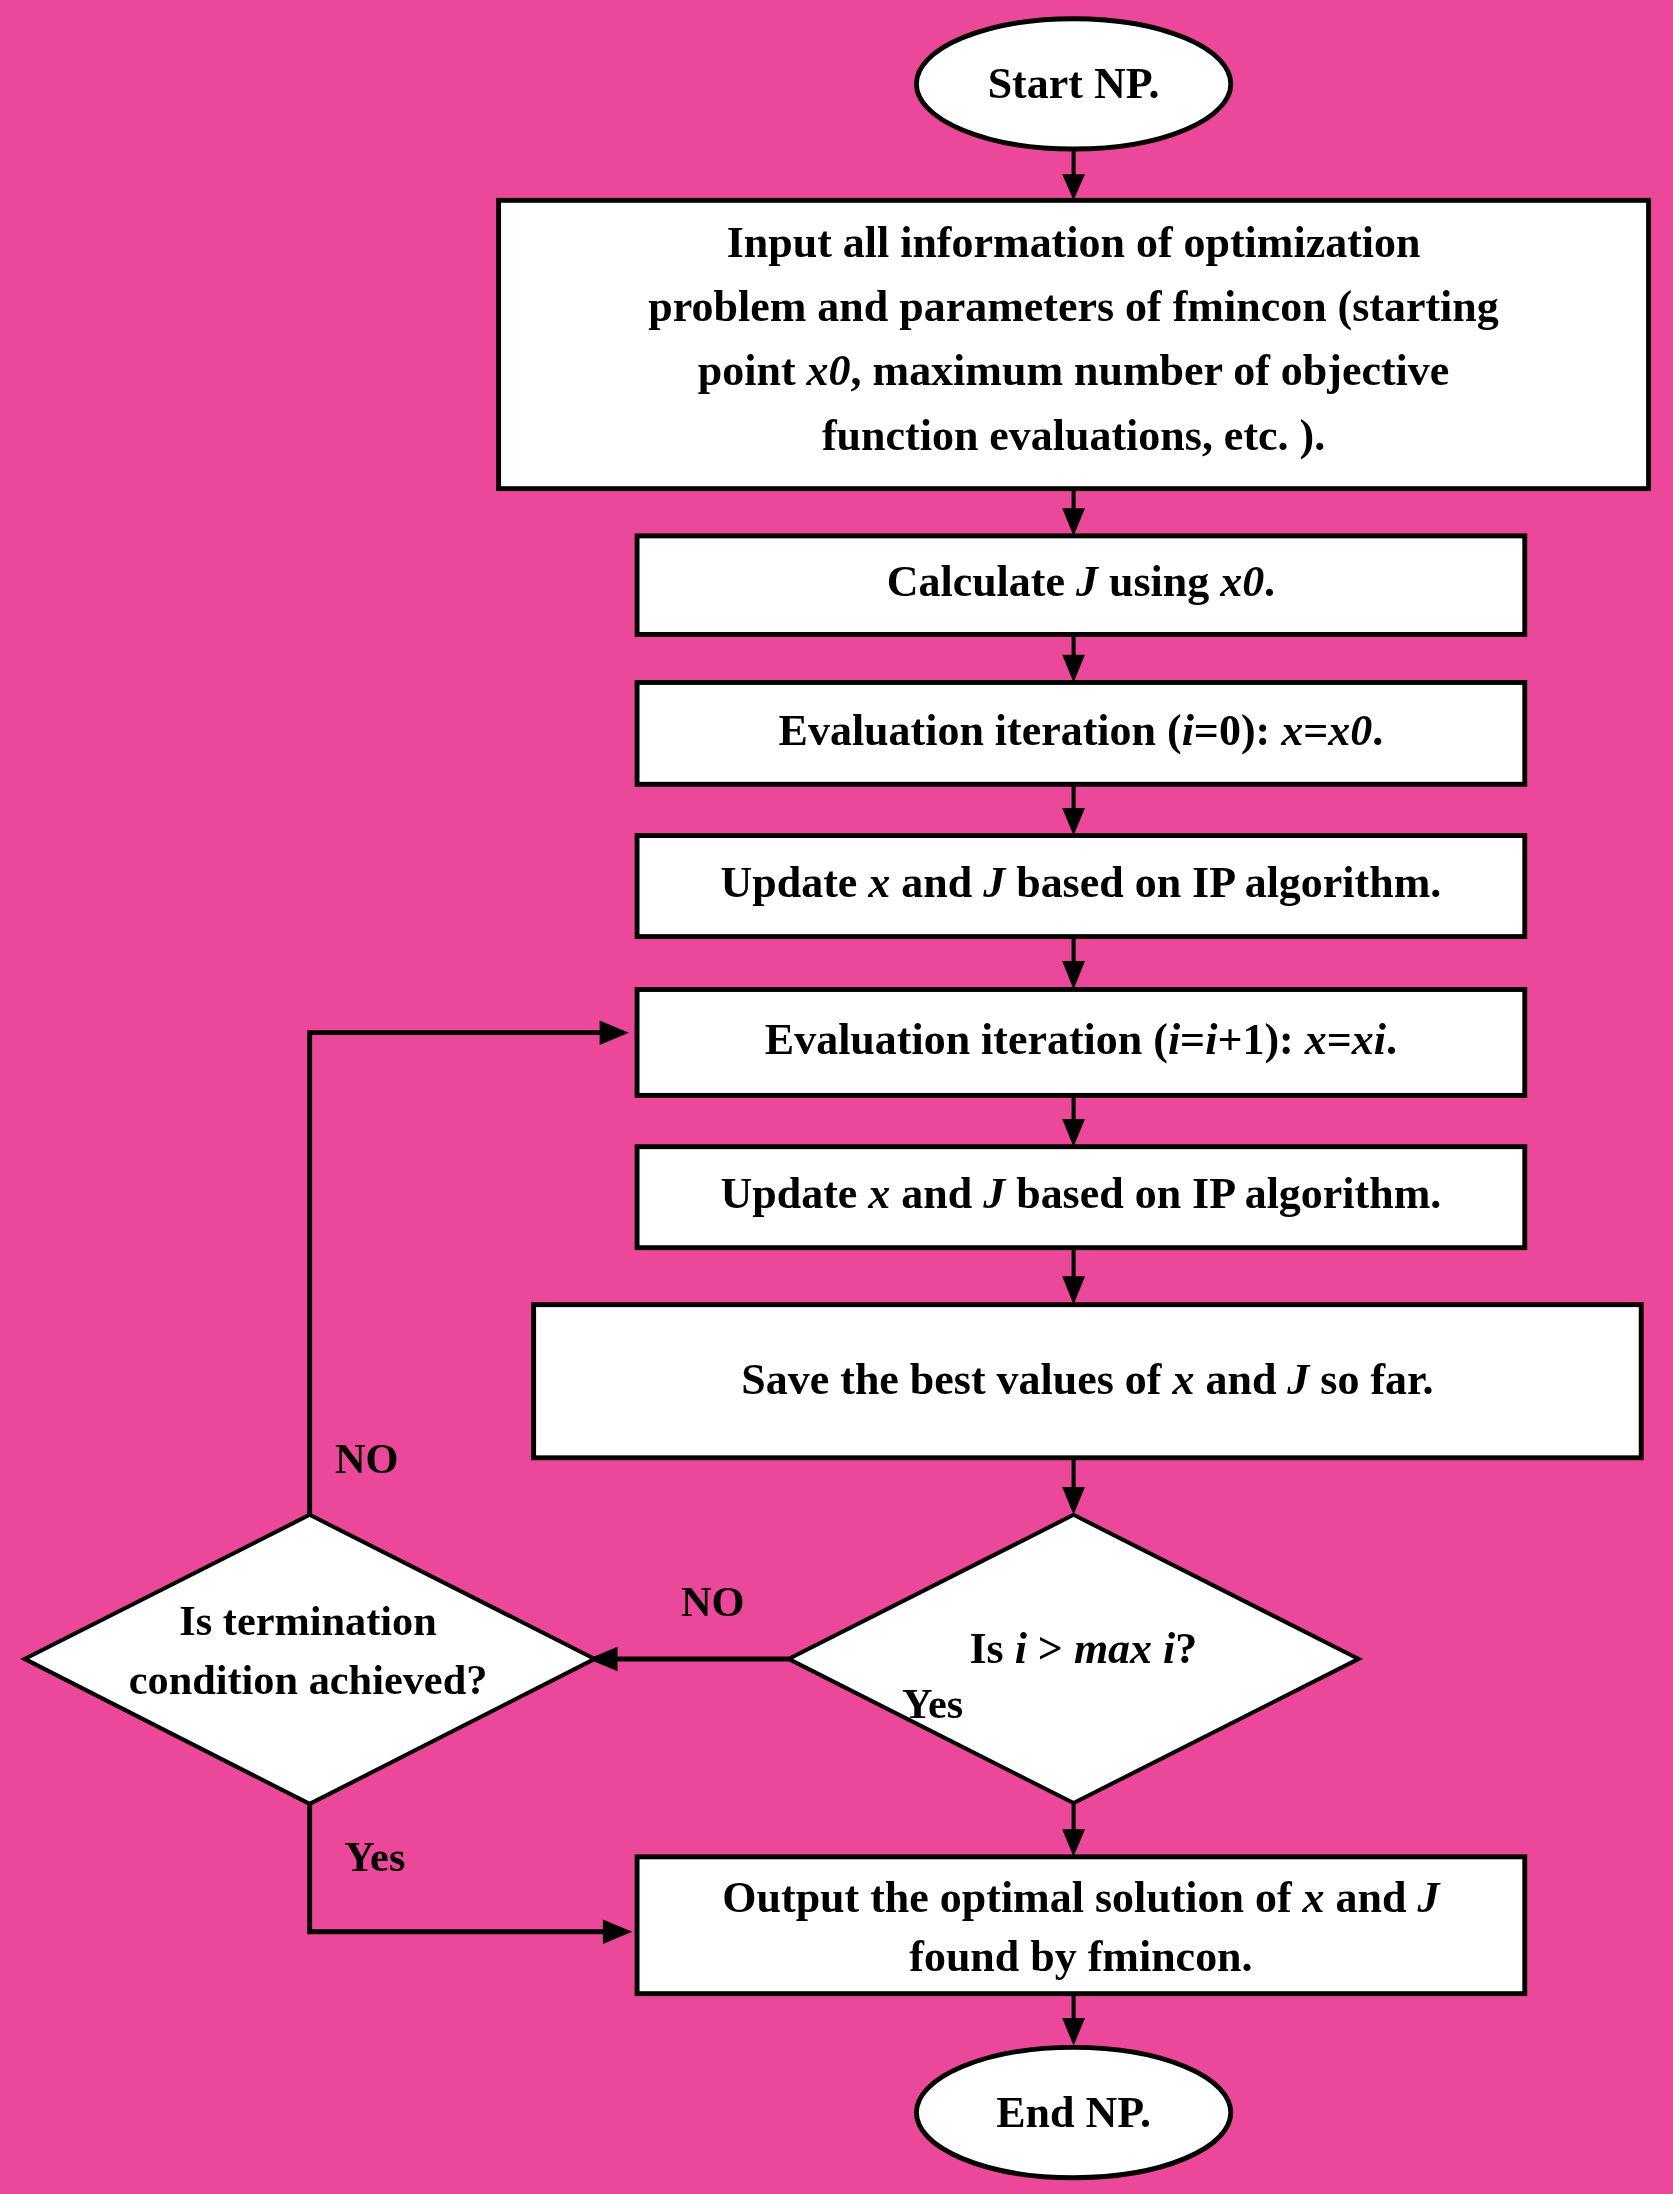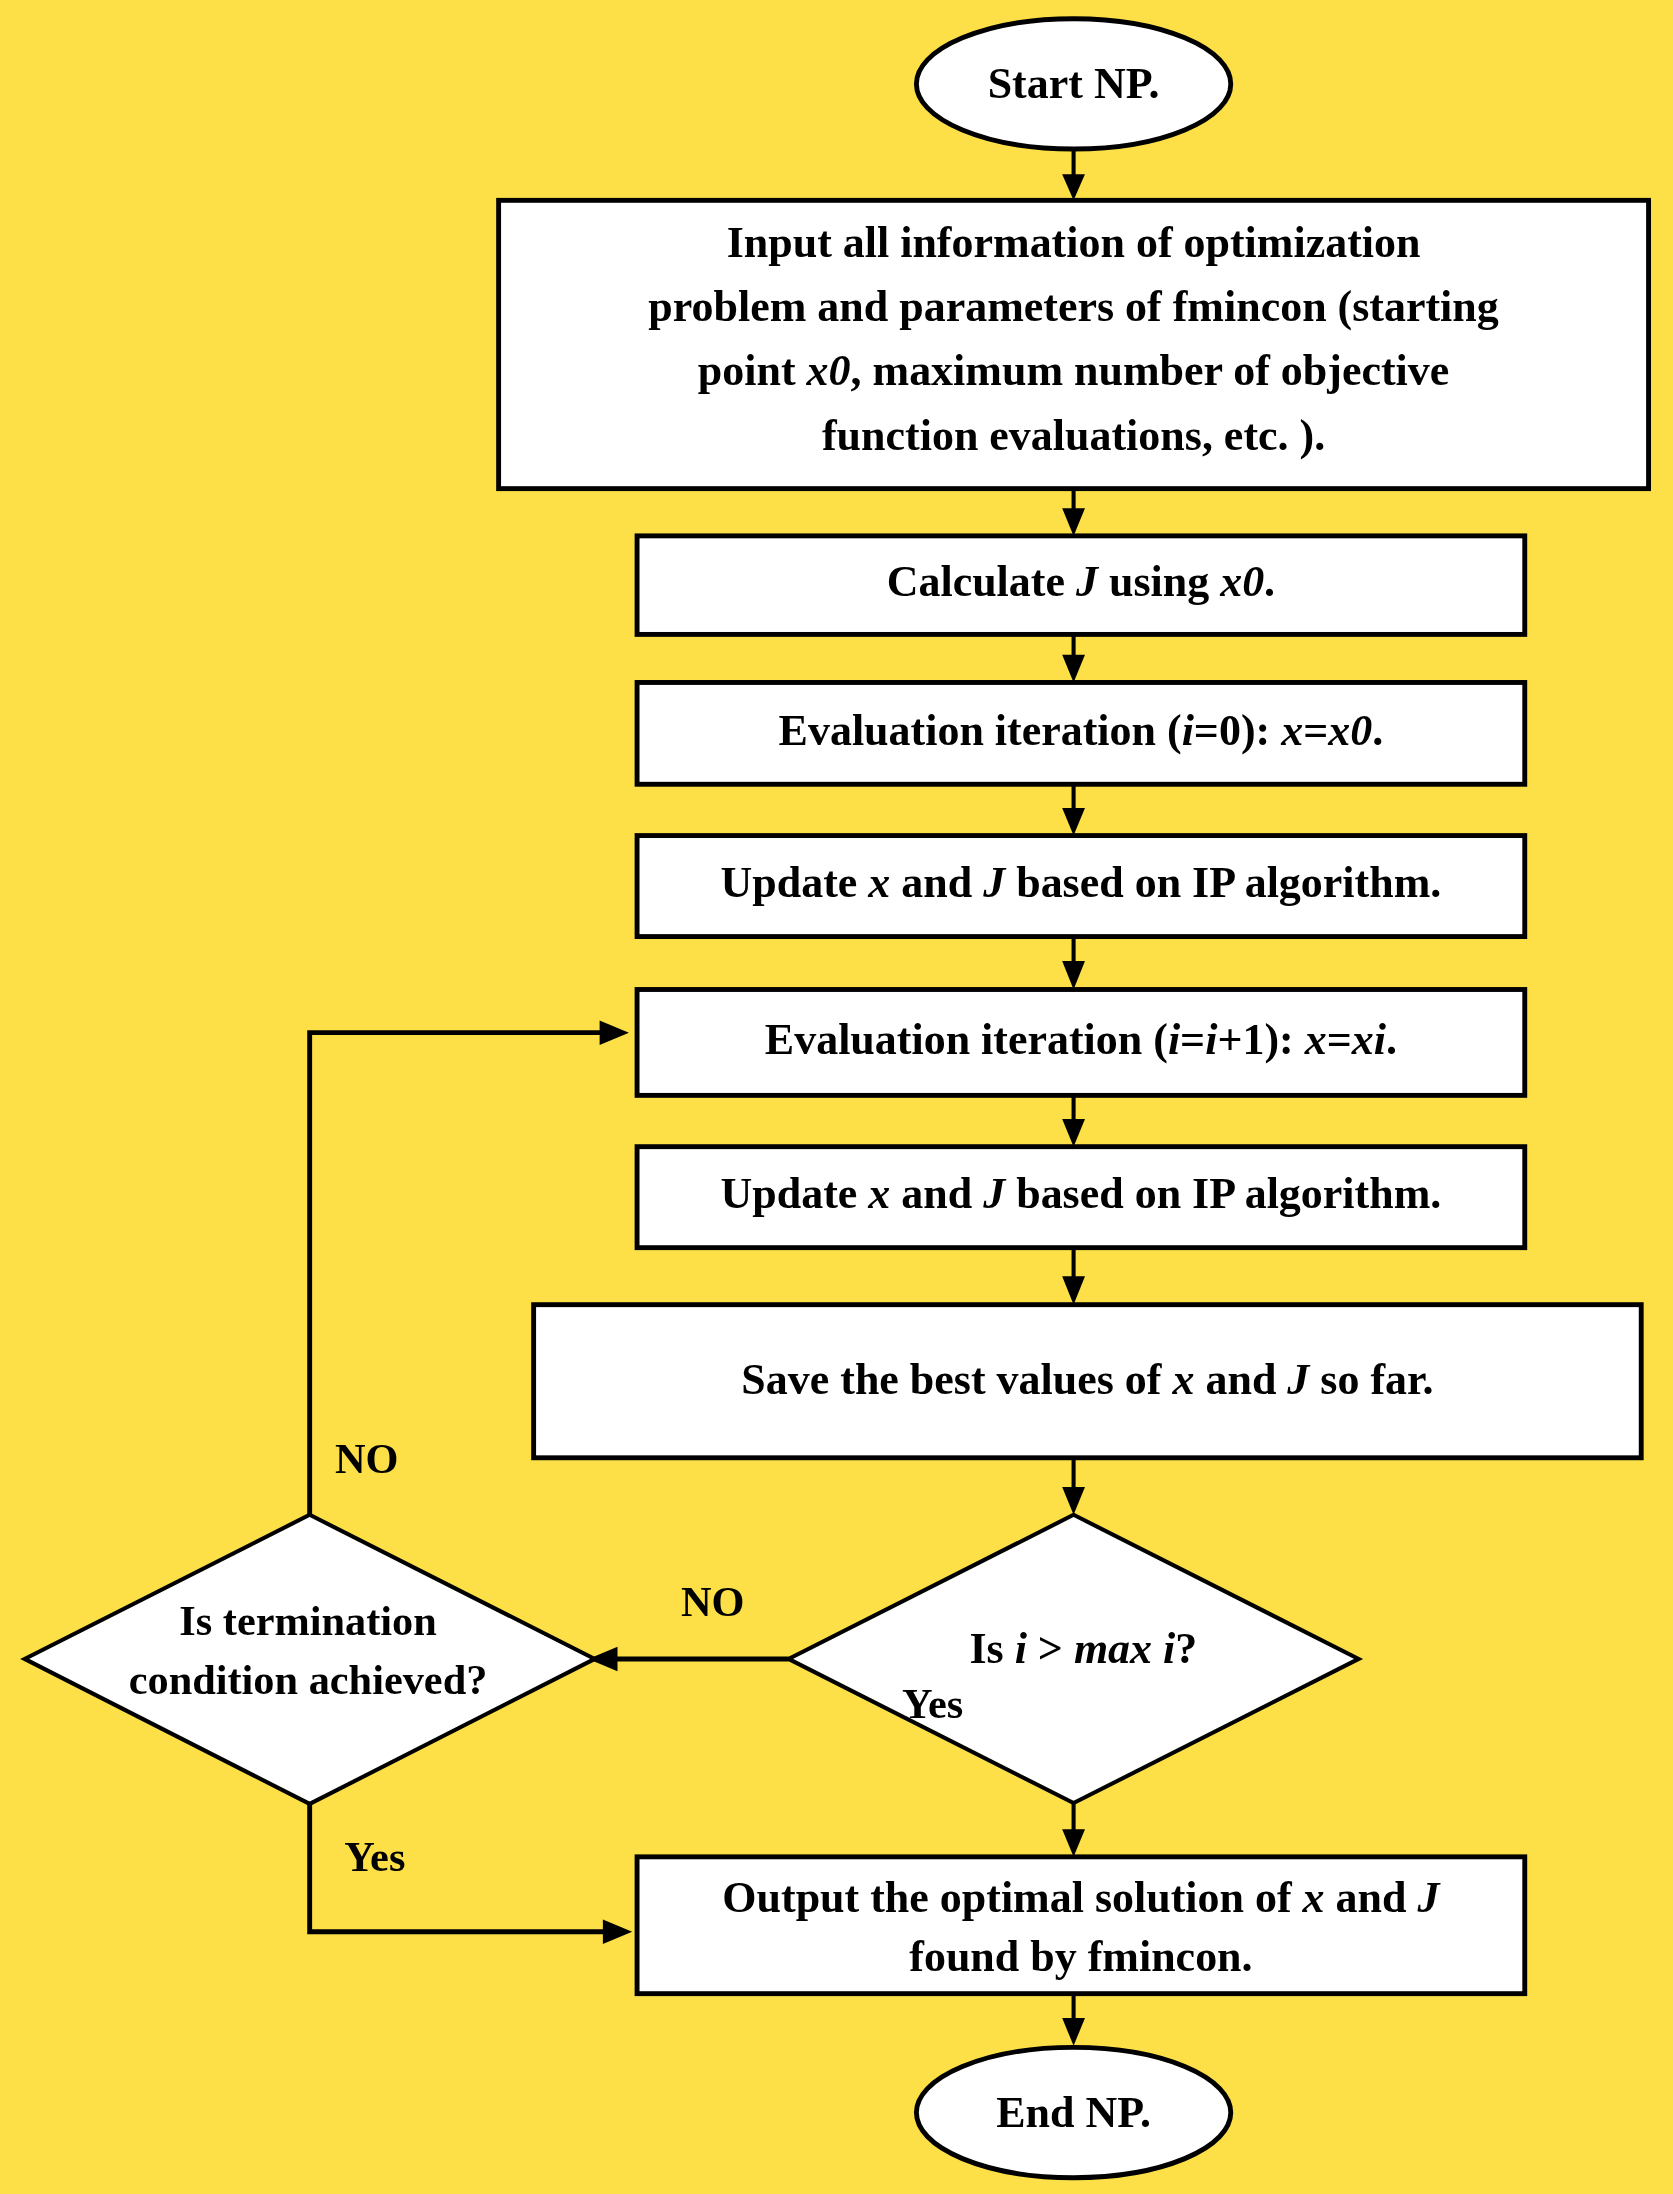--- a/index.html
+++ b/index.html
@@ -9,21 +9,21 @@
   }
   body {
     width: 1674px;
     height: 2194px;
     font-family: "Liberation Serif", "DejaVu Serif", serif;
   }
   #flowchart-root {
     position: relative;
     width: 1674px;
     height: 2194px;
-    background: #fde047;
+    background: #ec4899;
   }
   svg#flow-svg {
     display: block;
     width: 1674px;
     height: 2194px;
   }
   .node-shape {
     fill: #ffffff;
     stroke: #000000;
     stroke-width: 6;

